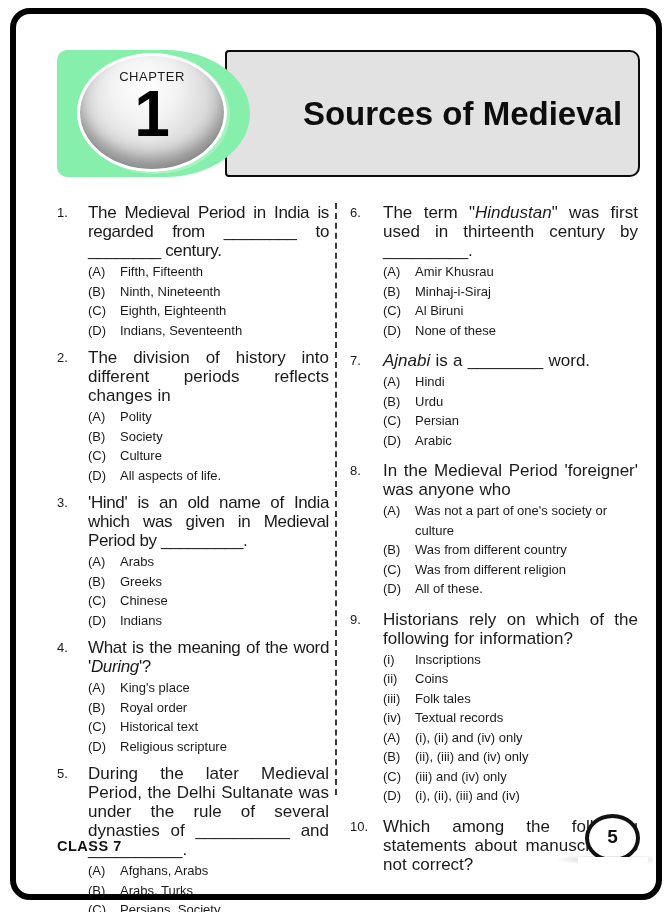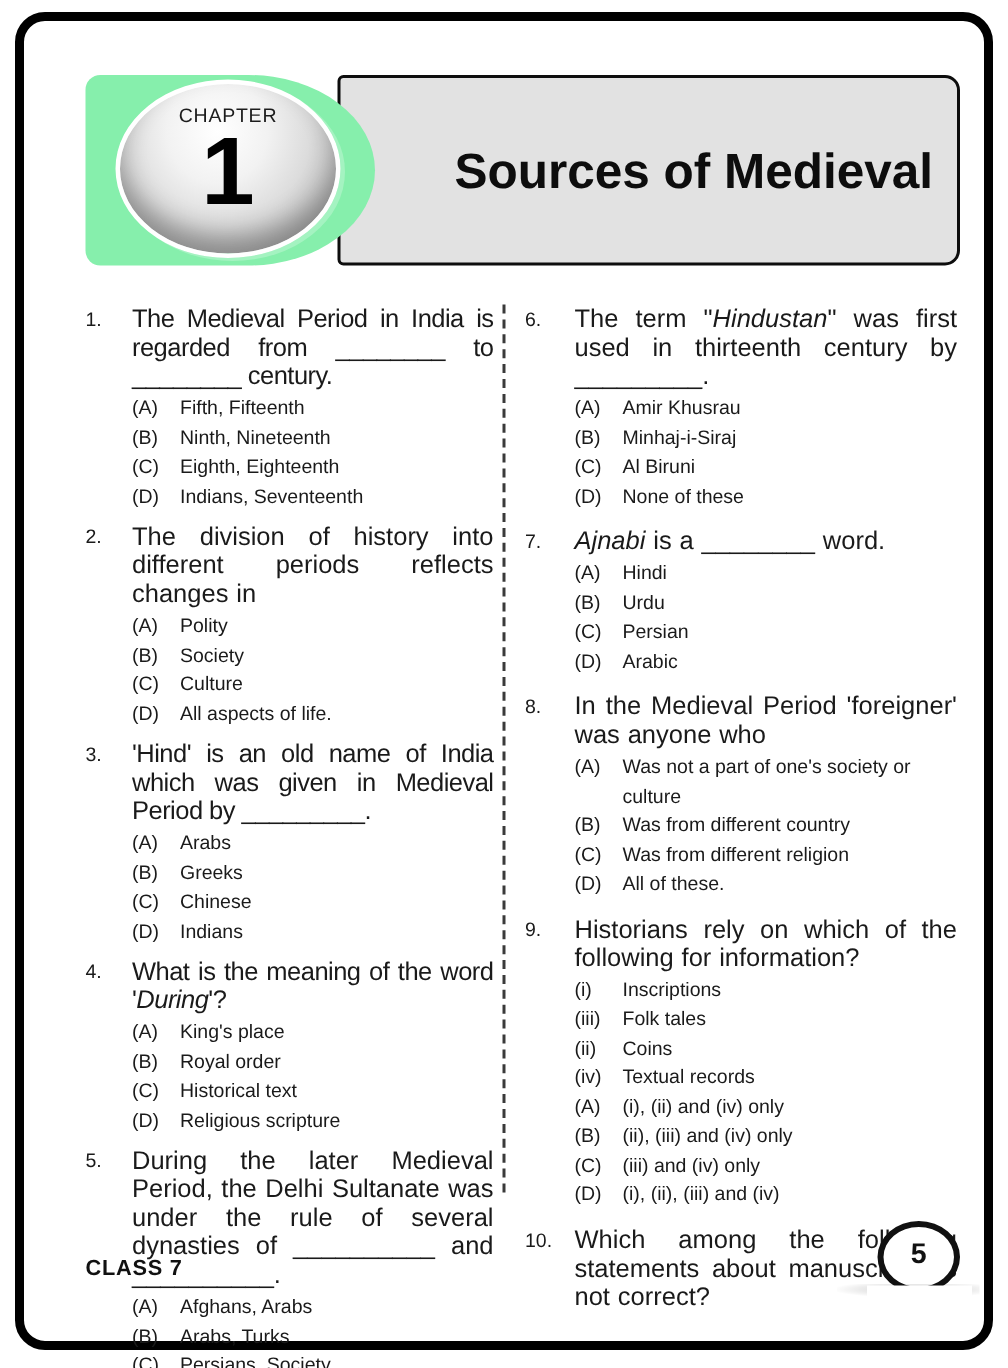--- a/index.html
+++ b/index.html
@@ -304,26 +304,26 @@
         </div>
         <div class="question">
           <div class="qnum">9.</div>
           <div class="qbody">
             <div class="qtext"><span>Historians rely on which of the following for information?</span></div>
             <div class="opt">
               <span class="optlabel">(i)</span>
               <span class="opttext">Inscriptions</span>
             </div>
             <div class="opt">
+              <span class="optlabel">(ii)</span>
+              <span class="opttext">Coins</span>
+            </div>
+            <div class="opt">
               <span class="optlabel">(iii)</span>
               <span class="opttext">Folk tales</span>
-            </div>
-            <div class="opt">
-              <span class="optlabel">(ii)</span>
-              <span class="opttext">Coins</span>
             </div>
             <div class="opt">
               <span class="optlabel">(iv)</span>
               <span class="opttext">Textual records</span>
             </div>
             <div class="opt">
               <span class="optlabel">(A)</span>
               <span class="opttext">(i), (ii) and (iv) only</span>
             </div>
             <div class="opt">

